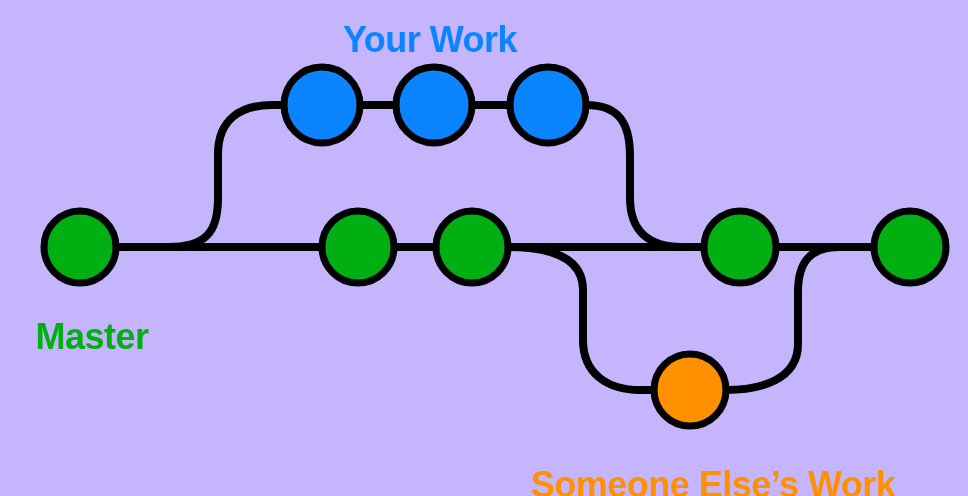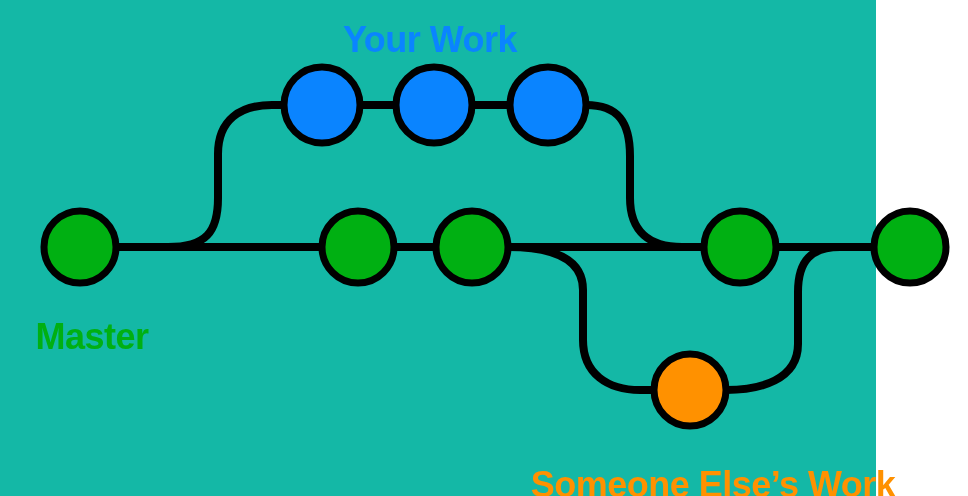--- a/index.html
+++ b/index.html
@@ -8,23 +8,23 @@
     background: #ffffff;
   }
   body {
     width: 968px;
     height: 496px;
     font-family: "Liberation Sans", sans-serif;
     overflow: hidden;
   }
   #diagram-root {
     position: relative;
-    width: 876px;
+    width: 968px;
     height: 496px;
-    background: #14b8a6;
+    background: #c4b5fd;
   }
   #git-graph {
     position: absolute;
     top: 0;
     left: 0;
     width: 968px;
     height: 496px;
     display: block;
   }
   .branch-label {

